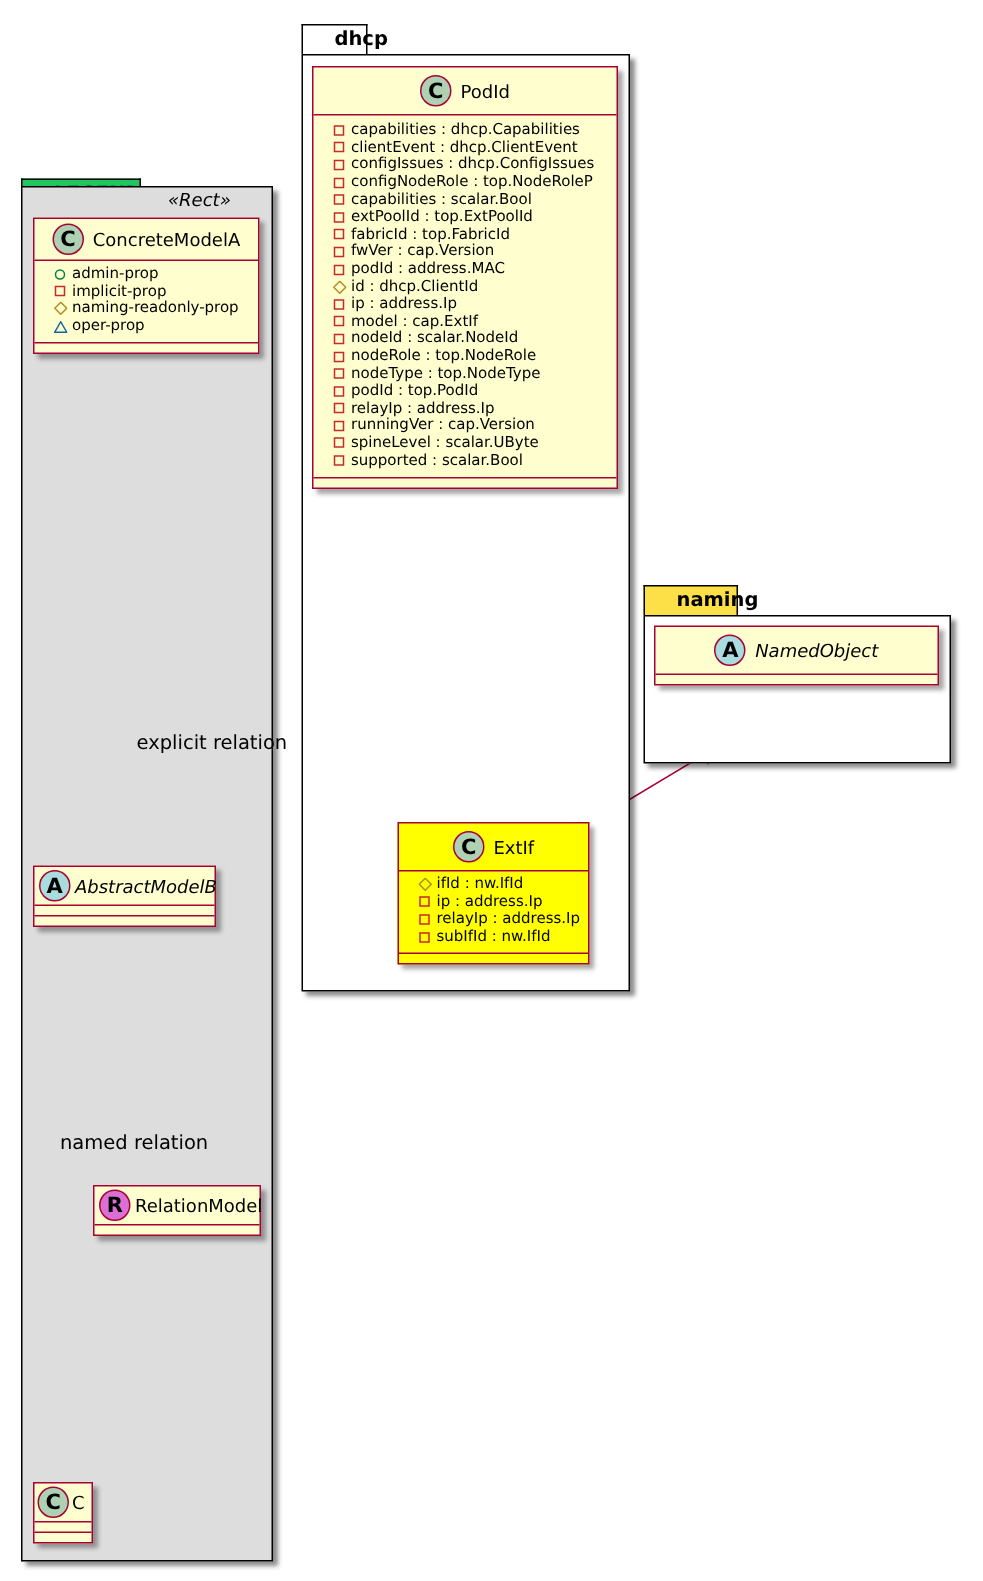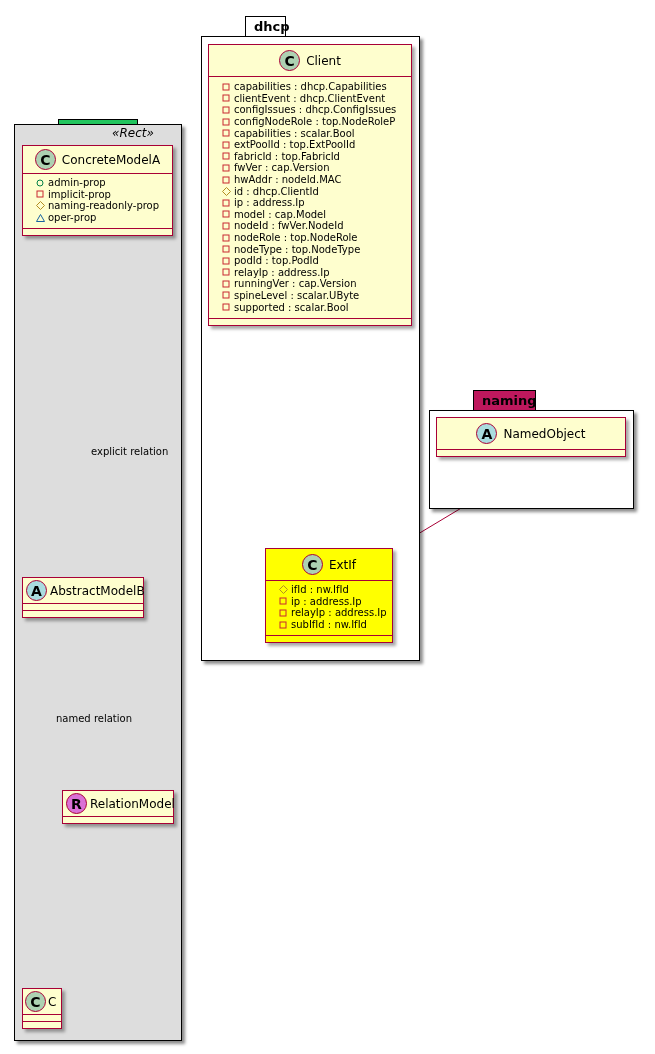--- a/index.html
+++ b/index.html
@@ -1,31 +1,31 @@
 <!DOCTYPE html>
 <html><head>
 <meta charset="utf-8">
 <style>
   html, body { margin: 0; padding: 0; background: #ffffff; }
   body { width: 655px; height: 1054px; position: relative; overflow: hidden; font-family: "DejaVu Sans", sans-serif; }
   #edges { position: absolute; left: 0; top: 0; width: 655px; height: 1054px; }
   .pkg { position: absolute; }
-  .pkg-tab { position: absolute; height: 20px; border: 1.5px solid #000; border-bottom: none; font-weight: bold; font-size: 13px; line-height: 20px; padding: 0 8px; box-sizing: border-box; margin-left: 44px; }
+  .pkg-tab { position: absolute; height: 20px; border: 1.5px solid #000; border-bottom: none; font-weight: bold; font-size: 13px; line-height: 20px; padding: 0 21px; box-sizing: border-box; }
   .pkg-body { position: absolute; border: 1.5px solid #000; box-sizing: border-box; box-shadow: 3px 3px 3px rgba(0,0,0,0.45); }
   .cls { position: absolute; background: #fefece; border: 1.3px solid #a80036; box-sizing: border-box; box-shadow: 3px 3px 3px rgba(0,0,0,0.35); font-size: 10.5px; color: #000; }
   .cls.yellow { background: #ffff00; }
   .cls-head { display: flex; align-items: center; justify-content: center; border-bottom: 1.3px solid #a80036; padding: 3px 4px; gap: 6px; }
   .cls-head .name { font-size: 12px; }
-  .cls-head .name.abstract { }
+  .cls-head .name.abstract { font-style: italic; }
   .spot { width: 21px; height: 21px; border-radius: 50%; border: 1.2px solid #a80036; display: flex; align-items: center; justify-content: center; font-weight: bold; font-size: 14px; box-sizing: border-box; flex-shrink: 0; }
   .attrs { border-bottom: 1.3px solid #a80036; padding: 3px 6px 5px 13px; }
   .attr { display: flex; align-items: center; height: 11.6px; white-space: nowrap; font-size: 10px; }
   .vis { width: 12px; display: inline-flex; align-items: center; justify-content: flex-start; font-size: 9px; flex-shrink: 0; }
   .methods { height: 6px; }
-  .lbl { position: absolute; font-size: 10px; color: #000; white-space: nowrap; }
+  .lbl { position: absolute; font-size: 13px; color: #000; white-space: nowrap; margin-top: 42px; }
   .stereo { position: absolute; font-style: italic; font-size: 12px; }
 </style>
 </head>
 <body>
 
 <svg id="edges" xmlns="http://www.w3.org/2000/svg">
 
   <path d="M94,248 L84,570" stroke="#a80036" stroke-width="1" fill="none" stroke-dasharray="7,7"></path>
   <path d="M79,560 L84,571 L89,560 L84,565 Z" fill="#a80036" stroke="#a80036"></path>
 
@@ -95,21 +95,21 @@
 
 <div class="cls" style="left:22px; top:577px; width:122px;">
   <div class="cls-head" style="justify-content:flex-start; gap:3px; padding:2px 3px;">
     <span class="spot" style="background:#a9dcdf;">A</span>
     <span class="name abstract">AbstractModelB</span>
   </div>
   <div class="methods" style="border-bottom:1.3px solid #a80036;"></div>
   <div class="methods"></div>
 </div>
 
-<div class="lbl" style="left:56px; top:713px;">named relation</div>
+<div class="lbl" style="left:40px; top:713px;">named relation</div>
 
 <div class="cls" style="left:62px; top:790px; width:112px;">
   <div class="cls-head" style="justify-content:flex-start; gap:3px; padding:2px 3px;">
     <span class="spot" style="background:#da70d6;">R</span>
     <span class="name">RelationModel</span>
   </div>
   <div class="methods"></div>
 </div>
 
 <div class="cls" style="left:22px; top:988px; width:40px;">
@@ -124,21 +124,21 @@
 <div class="pkg" style="left:201px; top:16px;">
   <div class="pkg-tab" style="left:0; top:0; width:41px; background:#fff;">
     <span>dhcp</span>
   </div>
   <div class="pkg-body" style="left:0; top:20px; width:219px; height:625px; background:#fff;"></div>
 </div>
 
 <div class="cls" style="left:208px; top:44px; width:204px;">
   <div class="cls-head" style="padding:5px 4px;">
     <span class="spot" style="background:#add1b2;">C</span>
-    <span class="name">Client</span>
+    <span class="name">PodId</span>
   </div>
   <div class="attrs" style="padding-top:4px;">
       <div class="attr">
         <span class="vis">
           <svg width="8" height="8">
             <rect x="1" y="1" width="6" height="6" fill="none" stroke="#c82930" stroke-width="1"></rect>
           </svg>
         </span>
         <span>capabilities : dhcp.Capabilities</span>
       </div>
@@ -197,21 +197,21 @@
           </svg>
         </span>
         <span>fwVer : cap.Version</span>
       </div>
       <div class="attr">
         <span class="vis">
           <svg width="8" height="8">
             <rect x="1" y="1" width="6" height="6" fill="none" stroke="#c82930" stroke-width="1"></rect>
           </svg>
         </span>
-        <span>hwAddr : nodeId.MAC</span>
+        <span>podId : address.MAC</span>
       </div>
       <div class="attr">
         <span class="vis">
           <svg width="9" height="9">
             <path d="M4.5,0.5 L8.5,4.5 L4.5,8.5 L0.5,4.5 Z" fill="none" stroke="#b38d22" stroke-width="1"></path>
           </svg>
         </span>
         <span>id : dhcp.ClientId</span>
       </div>
       <div class="attr">
@@ -221,29 +221,29 @@
           </svg>
         </span>
         <span>ip : address.Ip</span>
       </div>
       <div class="attr">
         <span class="vis">
           <svg width="8" height="8">
             <rect x="1" y="1" width="6" height="6" fill="none" stroke="#c82930" stroke-width="1"></rect>
           </svg>
         </span>
-        <span>model : cap.Model</span>
-      </div>
-      <div class="attr">
-        <span class="vis">
-          <svg width="8" height="8">
-            <rect x="1" y="1" width="6" height="6" fill="none" stroke="#c82930" stroke-width="1"></rect>
-          </svg>
-        </span>
-        <span>nodeId : fwVer.NodeId</span>
+        <span>model : cap.ExtIf</span>
+      </div>
+      <div class="attr">
+        <span class="vis">
+          <svg width="8" height="8">
+            <rect x="1" y="1" width="6" height="6" fill="none" stroke="#c82930" stroke-width="1"></rect>
+          </svg>
+        </span>
+        <span>nodeId : scalar.NodeId</span>
       </div>
       <div class="attr">
         <span class="vis">
           <svg width="8" height="8">
             <rect x="1" y="1" width="6" height="6" fill="none" stroke="#c82930" stroke-width="1"></rect>
           </svg>
         </span>
         <span>nodeRole : top.NodeRole</span>
       </div>
       <div class="attr">
@@ -334,21 +334,21 @@
             <rect x="1" y="1" width="6" height="6" fill="none" stroke="#c82930" stroke-width="1"></rect>
           </svg>
         </span>
         <span>subIfId : nw.IfId</span>
       </div>
     </div>
   <div class="methods"></div>
 </div>
 
 <div class="pkg" style="left:429px; top:390px;">
-  <div class="pkg-tab" style="left:0; top:0; width:63px; background:#be185d;">
+  <div class="pkg-tab" style="left:0; top:0; width:63px; background:#fde047;">
     <span>naming</span>
   </div>
   <div class="pkg-body" style="left:0; top:20px; width:205px; height:99px; background:#fff;"></div>
 </div>
 
 <div class="cls" style="left:436px; top:417px; width:190px;">
   <div class="cls-head" style="padding:5px 4px;">
     <span class="spot" style="background:#a9dcdf;">A</span>
     <span class="name abstract">NamedObject</span>
   </div>

